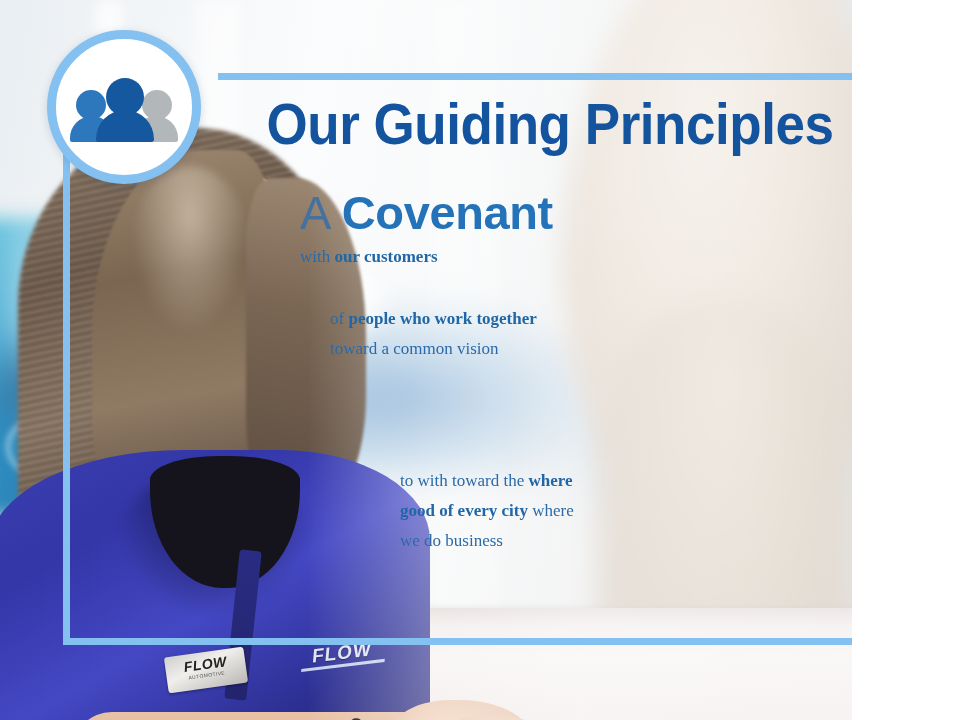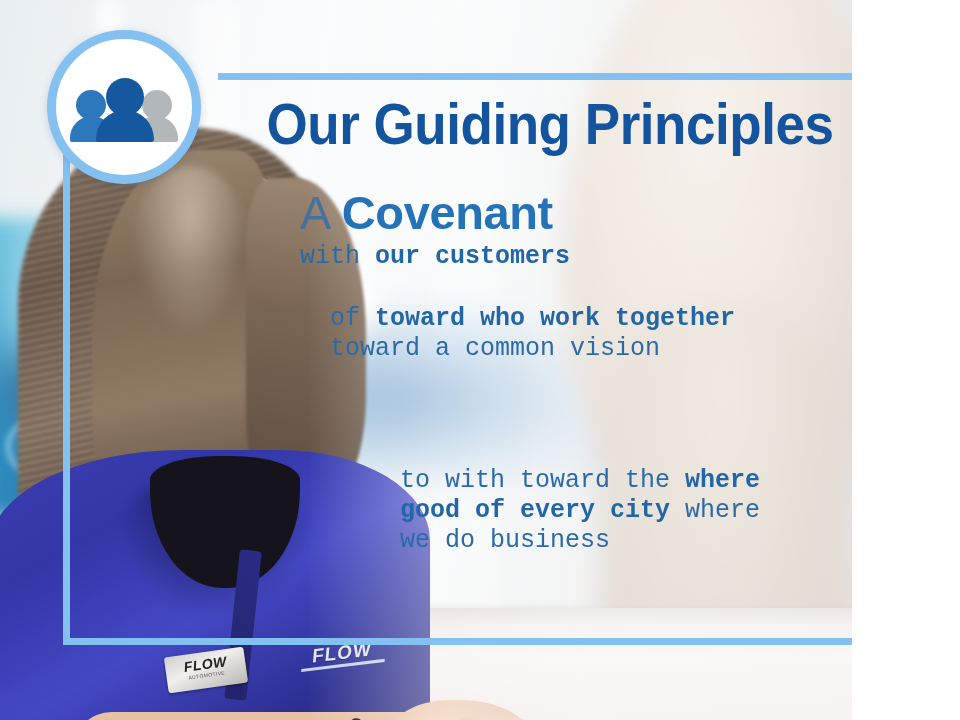--- a/index.html
+++ b/index.html
@@ -446,22 +446,22 @@
   .head {
     font-family: "Liberation Sans", sans-serif;
     font-size: 47px;
     line-height: 54px;
     color: #2472b8;
     white-space: nowrap;
   }
   .head .art { font-weight: 400; color: #46719f; letter-spacing: 0; }
   .head .word { font-weight: 700; letter-spacing: -.4px; }
   .sub {
-    font-family: Liberation Mono, monospace;
-    font-size: 25px;
+    font-family: Liberation Serif, serif;
+    font-size: 17px;
     line-height: 30px;
     font-weight: 400;
     color: #2b6aa8;
   }
   .sub b { font-weight: 700; color: #2166a6; }
 
   .b-covenant   { left: 300px; top: 186px;  width: 440px; }
   .b-community  { left: 330px; top: 300px;  width: 500px; }
   .b-commitment { left: 400px; top: 460px;  width: 470px; }
 
@@ -558,21 +558,21 @@
       <span class="art">A</span>
       <span class="word">Covenant</span>
     </div>
     <div class="sub">
         <div><span>with </span><b>our customers</b></div>
       </div>
   </div>
 
   <div class="block b-community">
     <div class="sub">
-        <div><span>of </span><b>toward who work together</b></div>
+        <div><span>of </span><b>people who work together</b></div>
         <div><span>toward a common vision</span></div>
       </div>
   </div>
 
   <div class="block b-commitment">
     <div class="sub">
         <div><span>to with toward the </span><b>where</b></div>
         <div><b>good of every city</b><span> where</span></div>
         <div><span>we do business</span></div>
       </div>

